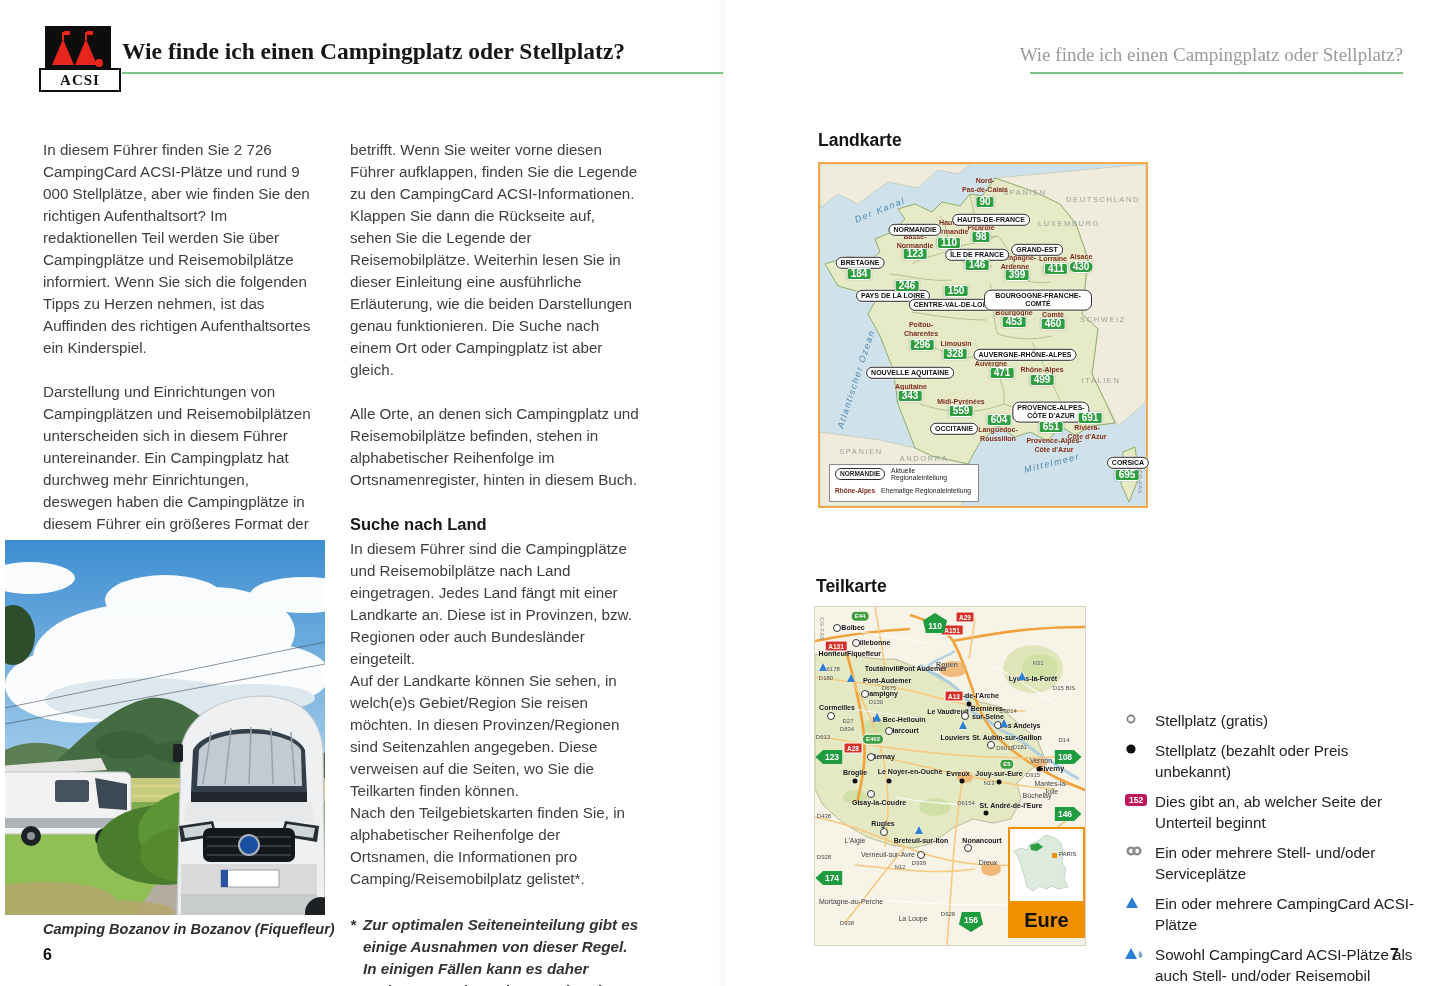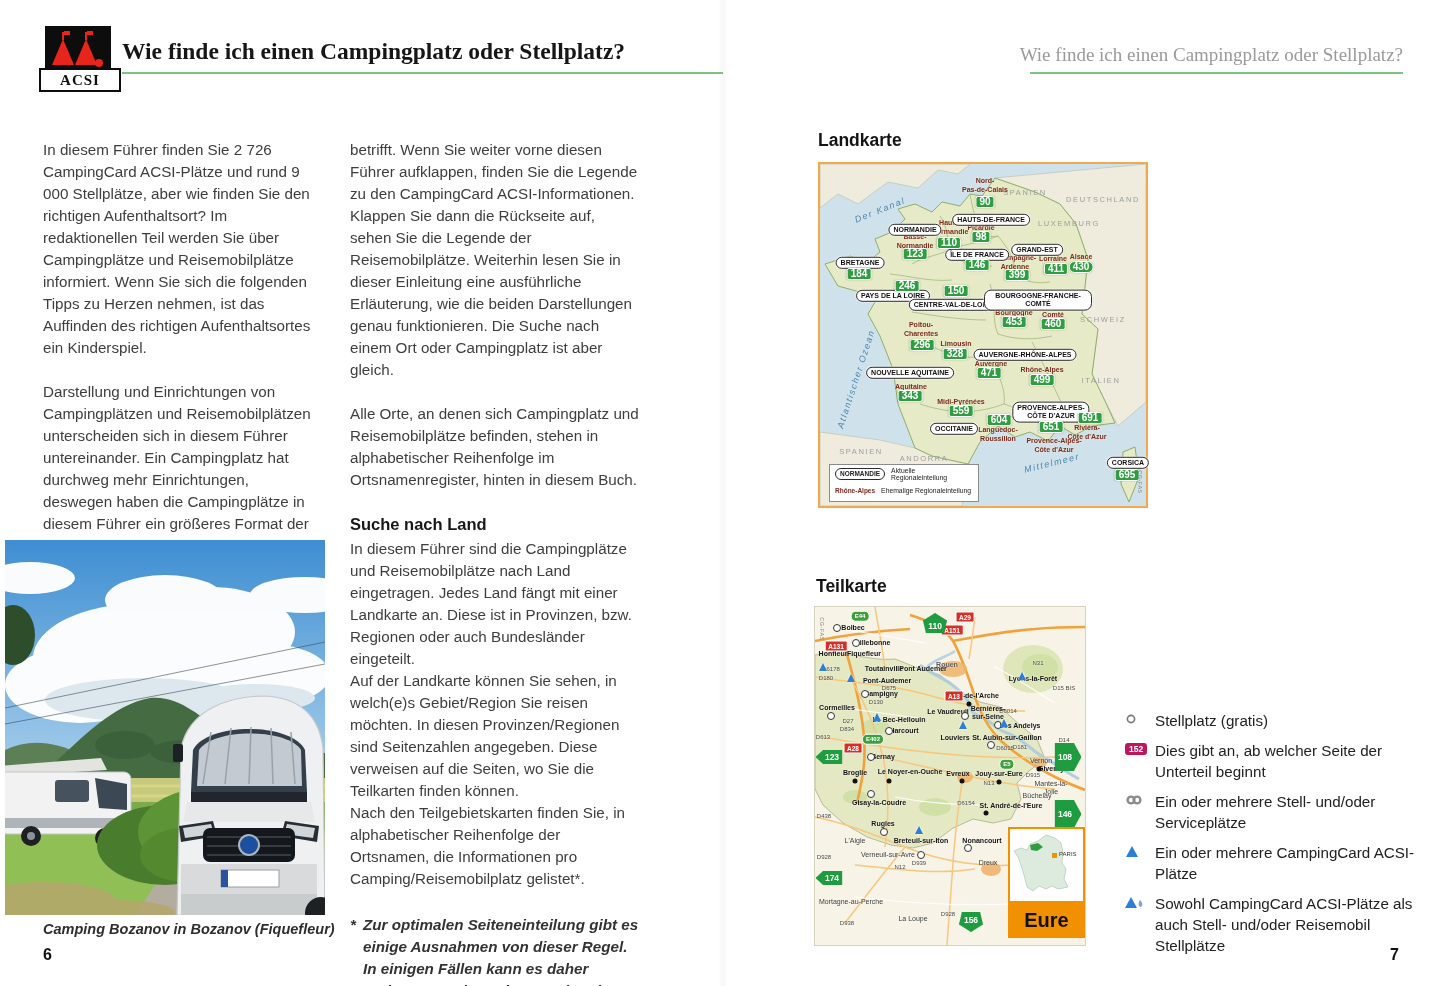--- a/index.html
+++ b/index.html
@@ -55,21 +55,21 @@
   #lk-legend .expill{border:1px solid #2b2b2b;border-radius:6px;padding:0 4px;font-weight:bold;font-size:6.5px;line-height:10px;}
   #lk-legend .exformer{color:#7c2a1c;font-weight:bold;font-size:6.5px;}
   
   .tk-town{font-size:7px;font-weight:bold;color:#141414;white-space:pre-line;text-align:center;line-height:1.15;text-shadow:0 0 2px #ffffffcc;}
   .tk-town.plain{font-weight:normal;color:#3c3c3c;}
   .tk-town.city{color:#5d5d5d;}
   .tk-road{font-size:6px;color:#4a4a4a;white-space:nowrap;text-shadow:0 0 2px #ffffffcc;}
   .tk-red{background:#d62f27;border:1px solid #fff;border-radius:2px;color:#fff;font-size:6.5px;font-weight:bold;padding:0 2.5px;line-height:9px;}
   .tk-eoval{background:#3f9e3f;border:1px solid #fff;border-radius:5px;color:#fff;font-size:6px;font-weight:bold;padding:0 3px;line-height:8.5px;}
   .tk-arrow{background:#1f9c3f;color:#fff;font-weight:bold;font-size:8.5px;display:flex;align-items:center;justify-content:center;box-shadow:0 0 2px #0004;}
-  .tk-arrow.right{width:27px;height:28px;clip-path:polygon(0 0,72% 0,100% 50%,72% 100%,0 100%);padding-right:6px;box-sizing:border-box;}
+  .tk-arrow.right{width:27px;height:14px;clip-path:polygon(0 0,72% 0,100% 50%,72% 100%,0 100%);padding-right:6px;box-sizing:border-box;}
   .tk-arrow.left{width:27px;height:14px;clip-path:polygon(28% 0,100% 0,100% 100%,28% 100%,0 50%);padding-left:6px;box-sizing:border-box;}
   .tk-arrow.up{width:24px;height:20px;clip-path:polygon(50% 0,100% 38%,88% 100%,12% 100%,0 38%);padding-top:5px;box-sizing:border-box;}
   .tk-arrow.down{width:24px;height:20px;clip-path:polygon(12% 0,88% 0,100% 62%,50% 100%,0 62%);padding-bottom:5px;box-sizing:border-box;}
   .mk-dot{width:5px;height:5px;border-radius:50%;background:#111;}
   .mk-open{width:6px;height:6px;border-radius:50%;background:#fff;border:1.2px solid #333;}
   .mk-tri{width:0;height:0;border-left:4.5px solid transparent;border-right:4.5px solid transparent;border-bottom:8px solid #2d7fd3;filter:drop-shadow(0 0 1px #fff);}
   
   #inset{position:absolute;left:193px;top:220px;width:77px;height:76px;background:#fff;border:2px solid #f29100;box-sizing:border-box;}
   #inset .paris-sq{position:absolute;left:42px;top:24px;width:5px;height:5px;background:#f29100;}
   #inset .paris-lb{position:absolute;left:49px;top:22px;font-size:6px;color:#333;}
@@ -314,21 +314,21 @@
       <div class="lk-badge" style="left: 39px; top: 110px; transform: translate(-50%, -50%);">184</div>
       <div class="lk-badge" style="left: 87px; top: 122px; transform: translate(-50%, -50%);">246</div>
       <div class="lk-badge" style="left: 136px; top: 127px; transform: translate(-50%, -50%);">150</div>
       <div class="lk-badge" style="left: 197px; top: 111px; transform: translate(-50%, -50%);">399</div>
       <div class="lk-badge" style="left: 236px; top: 105px; transform: translate(-50%, -50%);">411</div>
       <div class="lk-badge" style="left: 261px; top: 103px; transform: translate(-50%, -50%); border-radius: 6px;">430</div>
       <div class="lk-badge" style="left: 194px; top: 158px; transform: translate(-50%, -50%);">453</div>
       <div class="lk-badge" style="left: 233px; top: 160px; transform: translate(-50%, -50%);">460</div>
       <div class="lk-badge" style="left: 102px; top: 181px; transform: translate(-50%, -50%);">296</div>
       <div class="lk-badge" style="left: 135px; top: 190px; transform: translate(-50%, -50%);">328</div>
-      <div class="lk-badge" style="left: 169px; top: 209px; transform: translate(-50%, -50%);">471</div>
+      <div class="lk-badge" style="left: 182px; top: 209px; transform: translate(-50%, -50%);">471</div>
       <div class="lk-badge" style="left: 222px; top: 216px; transform: translate(-50%, -50%);">499</div>
       <div class="lk-badge" style="left: 90px; top: 232px; transform: translate(-50%, -50%);">343</div>
       <div class="lk-badge" style="left: 141px; top: 247px; transform: translate(-50%, -50%);">559</div>
       <div class="lk-badge" style="left: 179px; top: 256px; transform: translate(-50%, -50%);">604</div>
       <div class="lk-badge" style="left: 231px; top: 263px; transform: translate(-50%, -50%);">651</div>
       <div class="lk-badge" style="left: 270px; top: 254px; transform: translate(-50%, -50%);">691</div>
       <div class="lk-badge" style="left: 307px; top: 311px; transform: translate(-50%, -50%);">695</div>
       <div class="credit" style="left: 320px; top: 318px; transform: translate(-50%, -50%);">CG-FAS</div>
     </div>
   <div id="lk-legend">
@@ -511,20 +511,28 @@
     <div class="leg-row">
       <span class="leg-ic">
         <svg width="12" height="12">
           <circle cx="6" cy="6" r="3.6" fill="#fff" stroke="#777" stroke-width="1.6"></circle>
         </svg>
       </span>
       <span class="leg-tx">Stellplatz (gratis)</span>
     </div>
     <div class="leg-row">
       <span class="leg-ic">
+        <svg width="12" height="12">
+          <circle cx="6" cy="6" r="4.6" fill="#111"></circle>
+        </svg>
+      </span>
+      <span class="leg-tx">Stellplatz (bezahlt oder Preis unbekannt)</span>
+    </div>
+    <div class="leg-row">
+      <span class="leg-ic">
         <span class="lbadge">152</span>
       </span>
       <span class="leg-tx">Dies gibt an, ab welcher Seite der Unterteil beginnt</span>
     </div>
     <div class="leg-row">
       <span class="leg-ic">
         <svg width="18" height="12">
           <circle cx="6" cy="6" r="3.4" fill="none" stroke="#8a8a8a" stroke-width="2.4"></circle>
           <circle cx="12" cy="6" r="3.4" fill="none" stroke="#8a8a8a" stroke-width="2.4"></circle>
         </svg>

